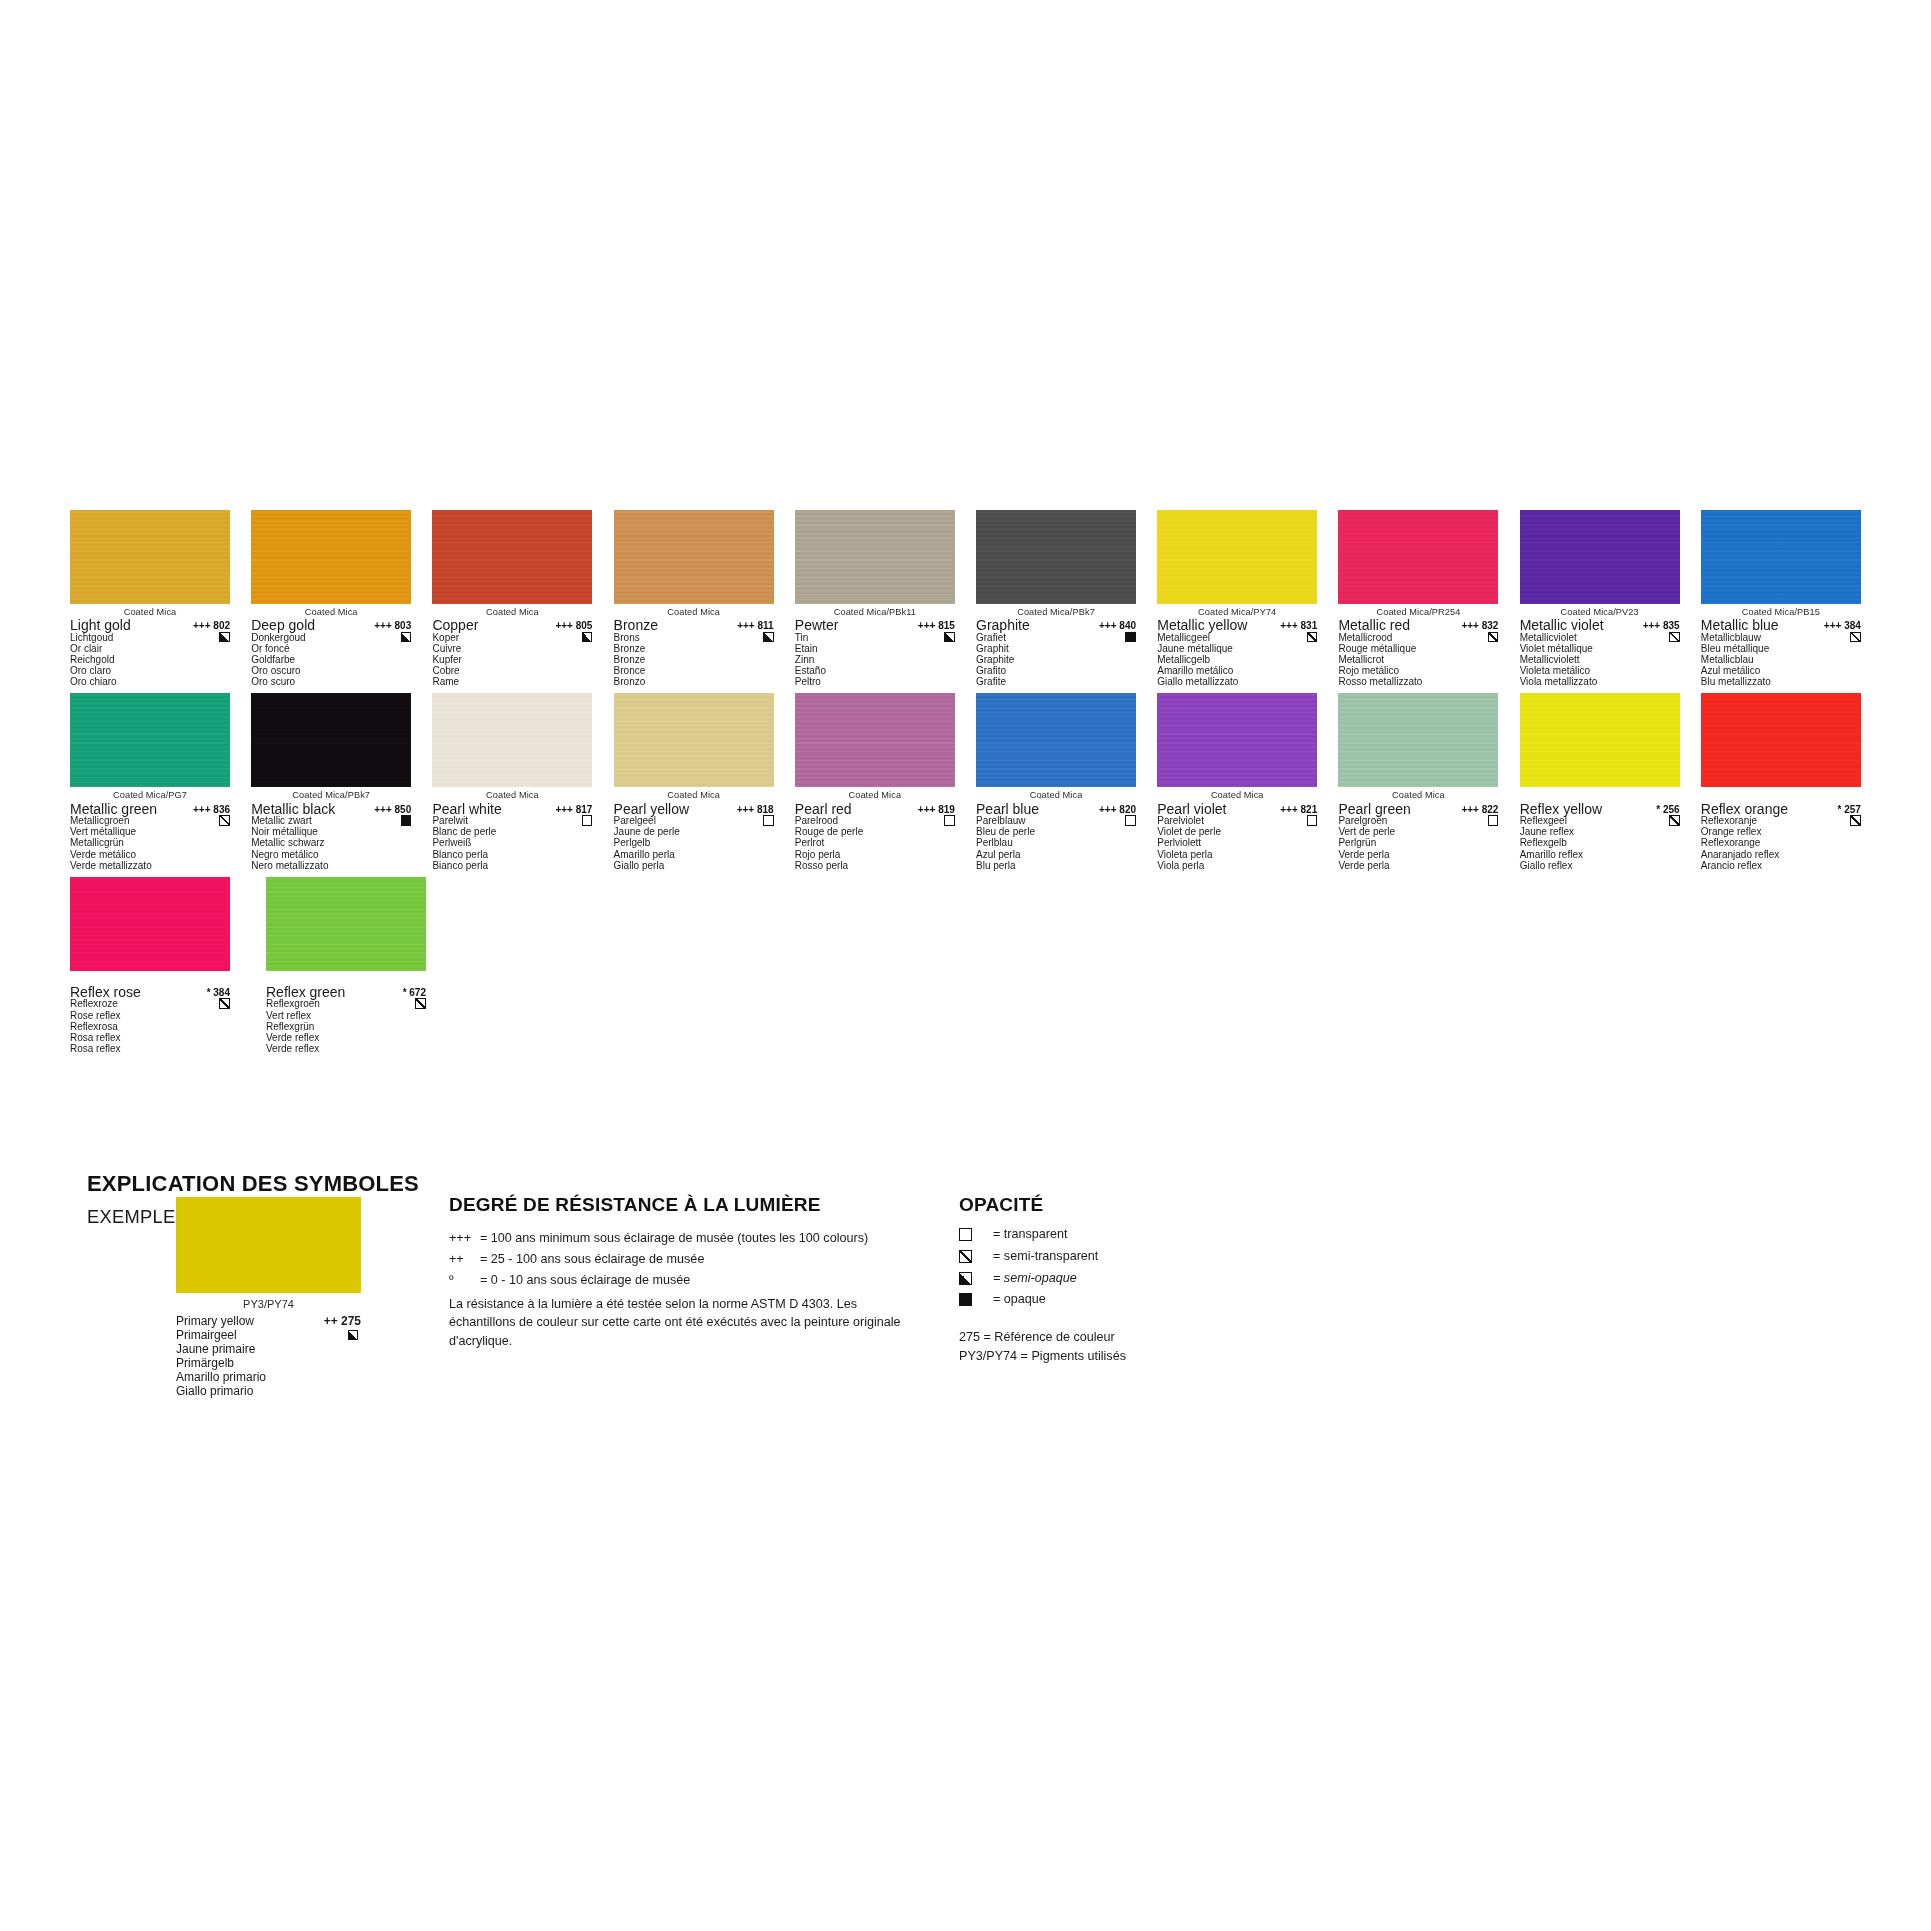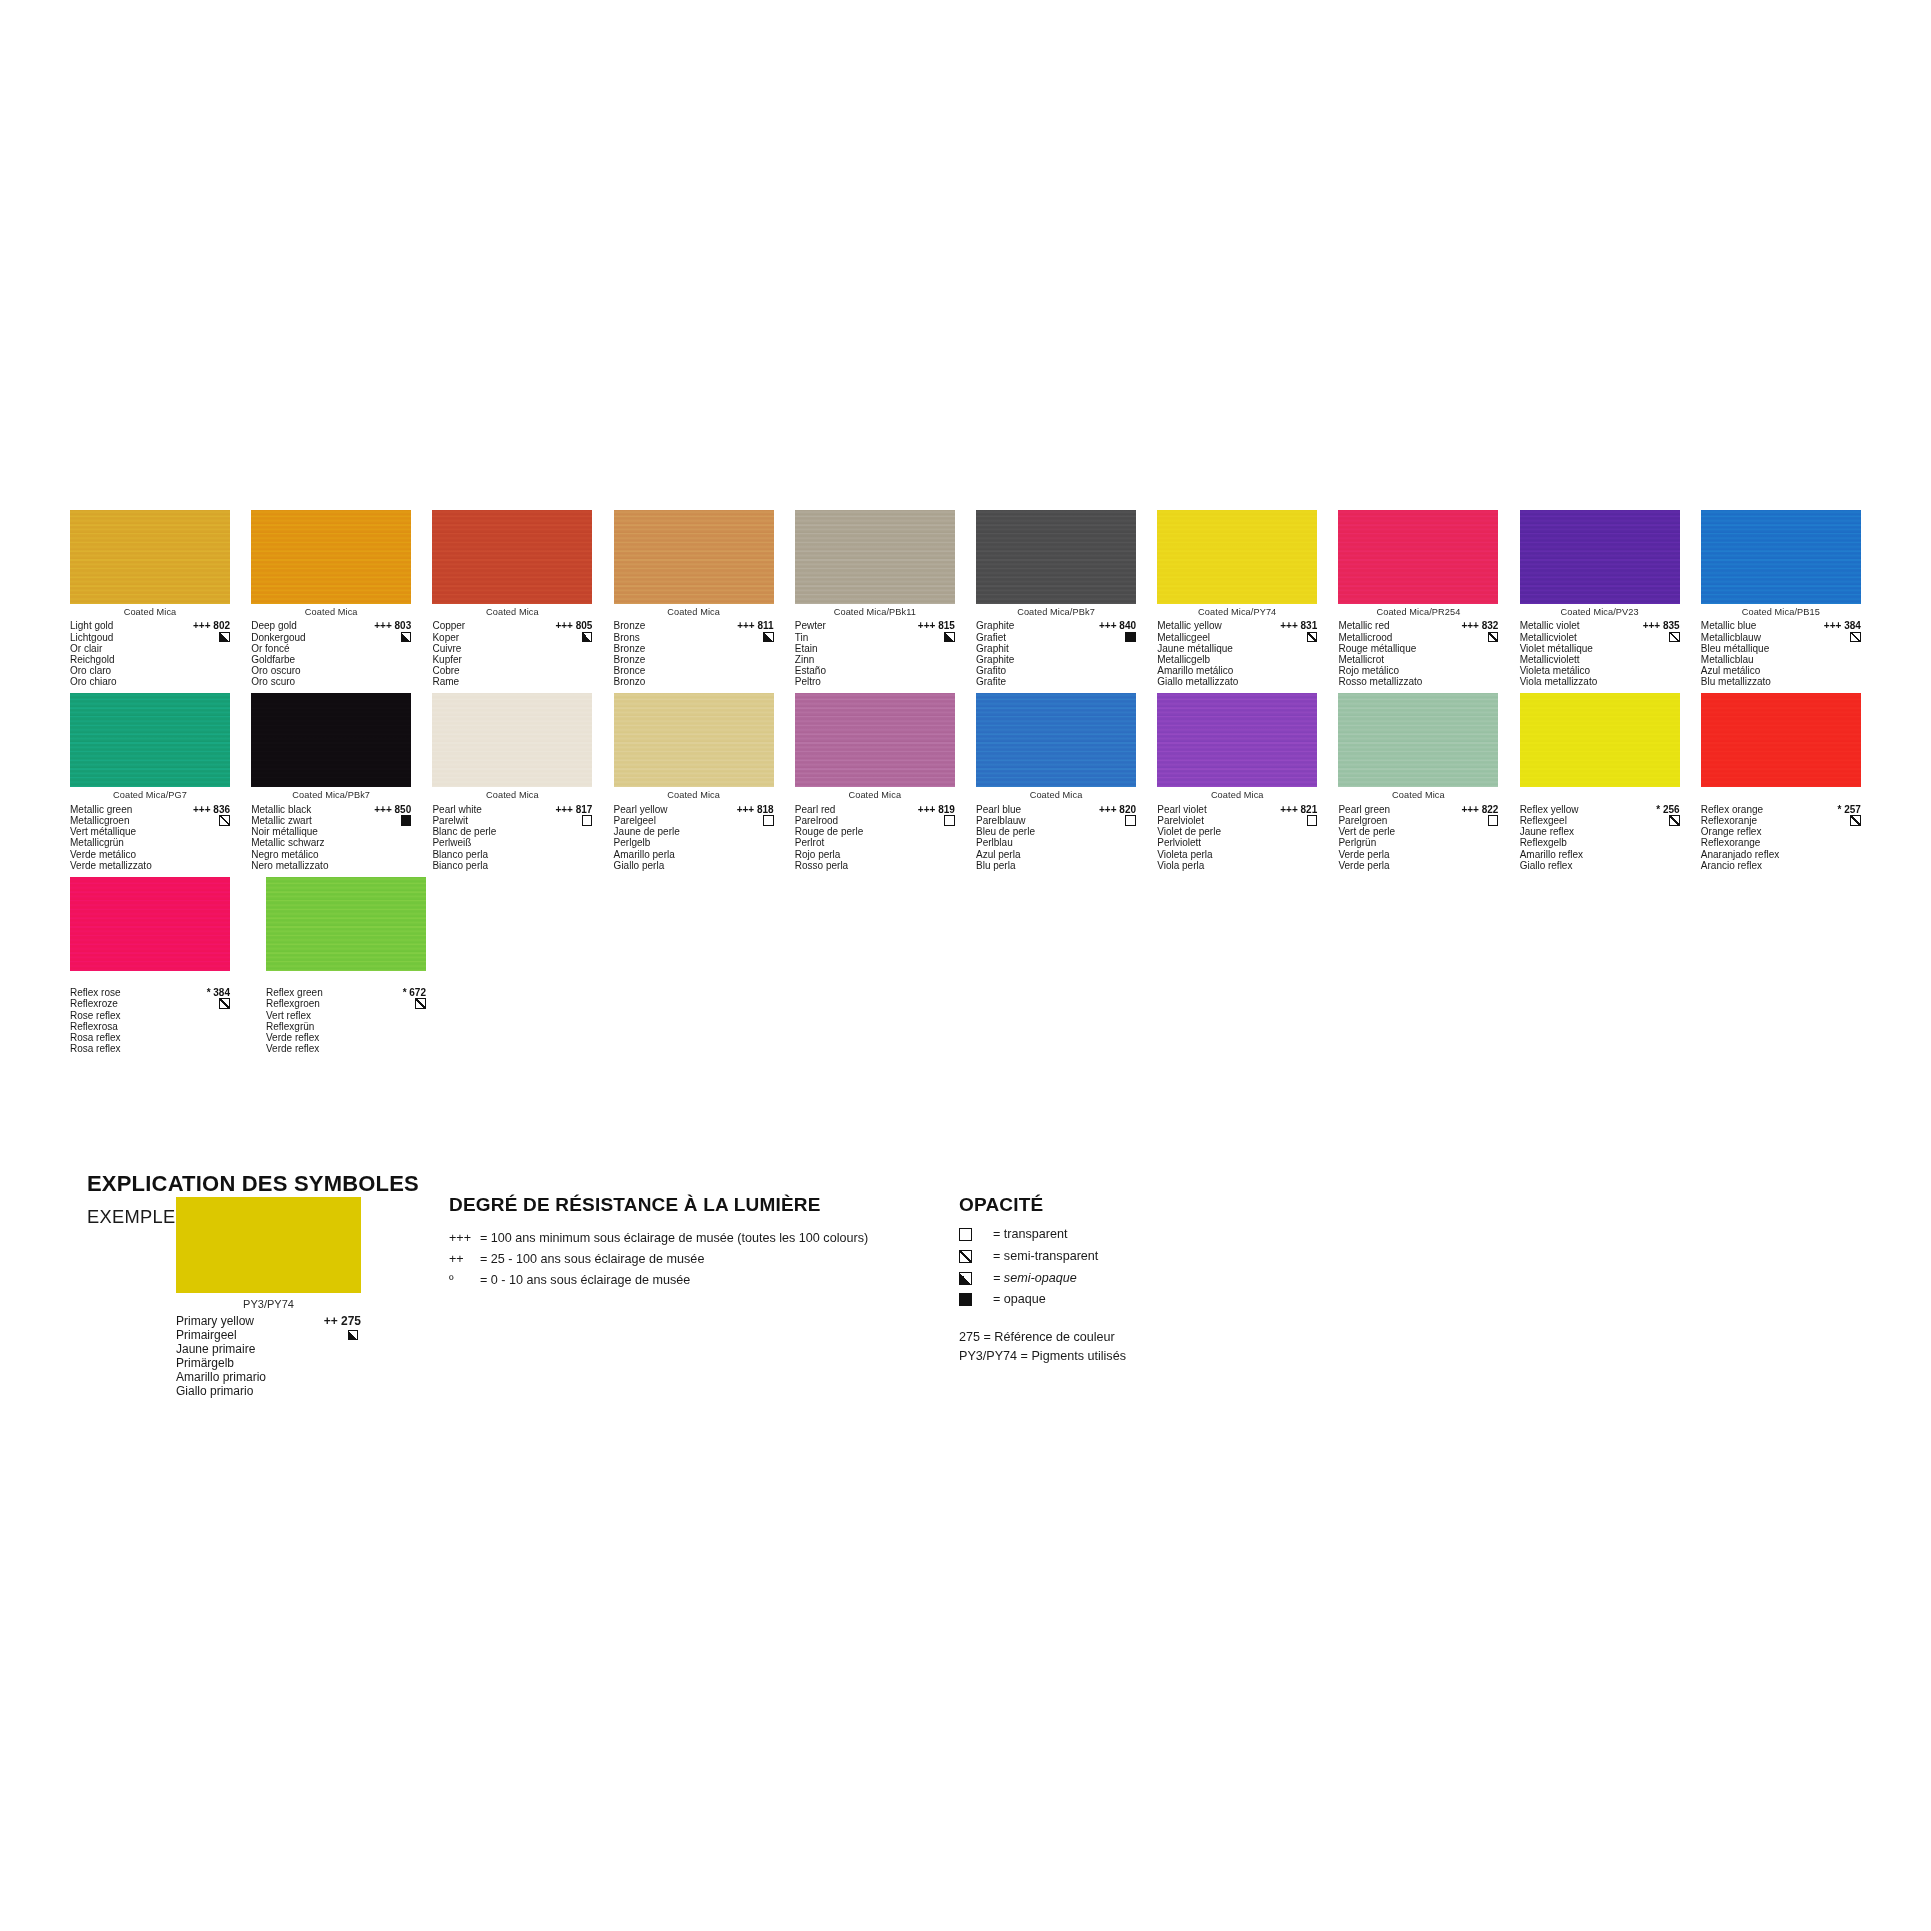--- a/index.html
+++ b/index.html
@@ -73,21 +73,21 @@
   }
 
   .namerow {
     width: 160px;
     display: flex;
     justify-content: space-between;
     align-items: flex-start;
     margin-top: 1px;
   }
   .name-en {
-    font-size: 10px;
+    font-size: 14px;
     line-height: 11.2px;
     font-weight: 400;
     color: #1a1a1a;
     white-space: nowrap;
   }
   .code {
     font-size: 10px;
     line-height: 11.2px;
     font-weight: 700;
     color: #111;
@@ -664,20 +664,21 @@
 
   <div id="lightfast-rows">
       <div class="lg-key" style="left: 449px; top: 1228px;">+++</div>
       <div class="lg-line" style="left: 480px; top: 1228px;">= 100 ans minimum sous éclairage de musée (toutes les 100 colours)</div>
       <div class="lg-key" style="left: 449px; top: 1249px;">++</div>
       <div class="lg-line" style="left: 480px; top: 1249px;">= 25 - 100 ans sous éclairage de musée</div>
       <div class="lg-key" style="left: 449px; top: 1270px;">º</div>
       <div class="lg-line" style="left: 480px; top: 1270px;">= 0 - 10 ans sous éclairage de musée</div>
     </div>
 
+  <div id="lg-note">La résistance à la lumière a été testée selon la norme ASTM D 4303. Les échantillons de couleur sur cette carte ont été exécutés avec la peinture originale d'acrylique.</div>
 
   <div class="lg-title" id="lg-opac-title">OPACITÉ</div>
 
   <div id="opacity-rows">
       <div class="opac-row" style="top: 1224px; height: 20px; width: 212px;">
         <span class="sw"><span class="lgop transparent"></span></span>
         <span class="tx">= transparent</span>
       </div>
       <div class="opac-row" style="top: 1246px; height: 20px; width: 212px;">
         <span class="sw"><span class="lgop semi-transparent"></span></span>

